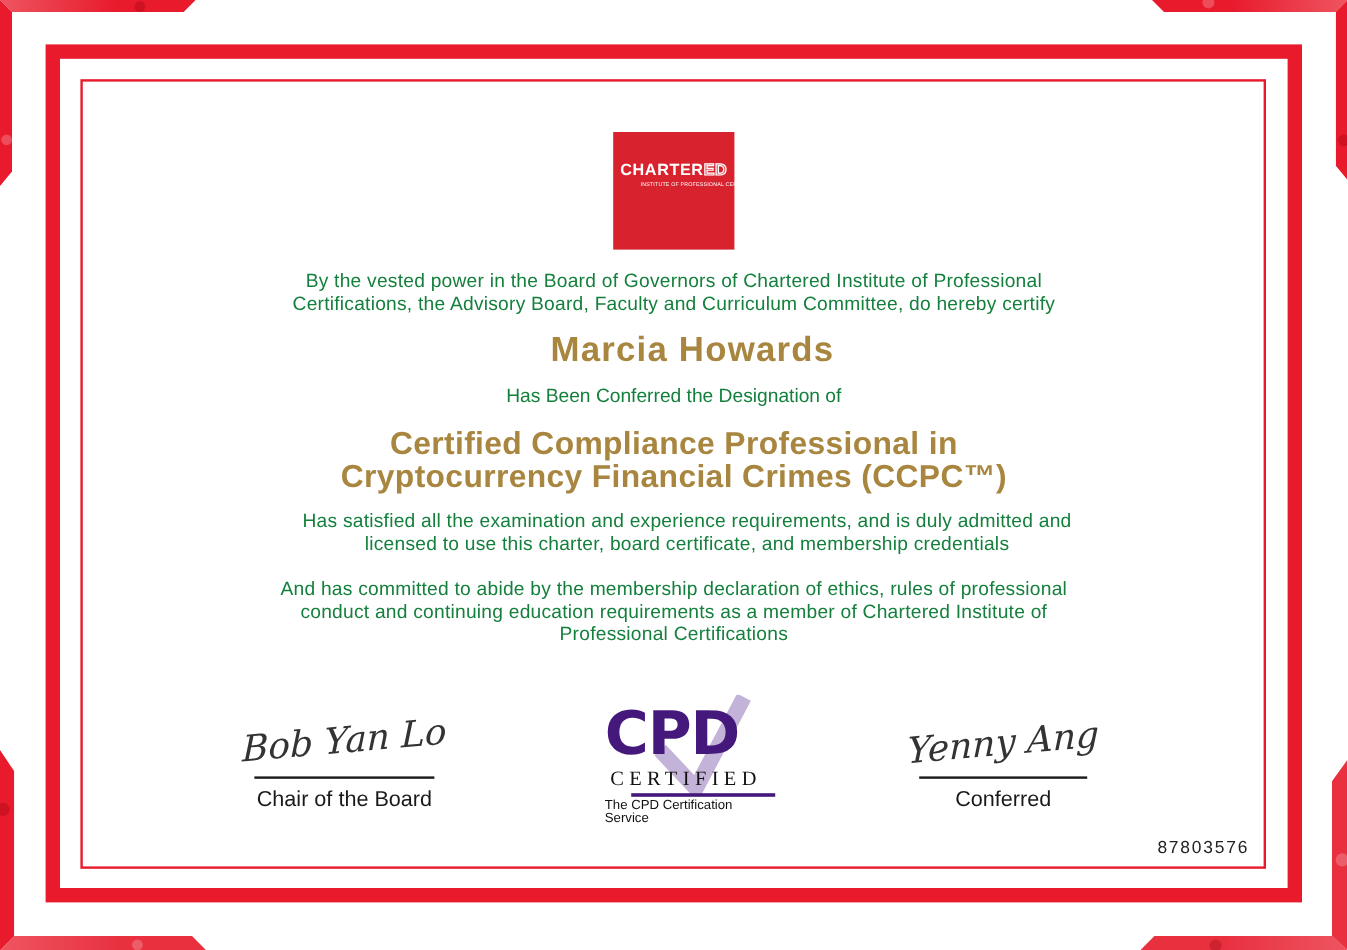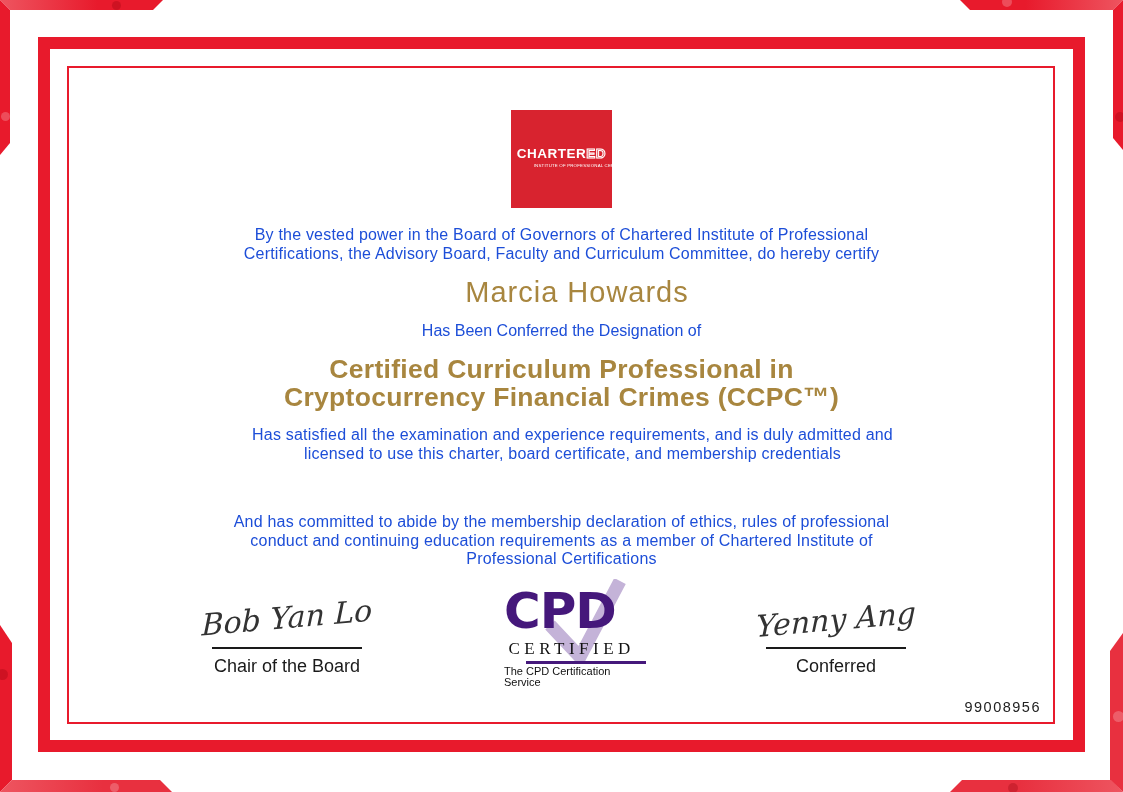--- a/index.html
+++ b/index.html
@@ -50,47 +50,47 @@
     border: 12px solid #e81a2c;
   }
   .frame-thin {
     position: absolute; left: 67px; top: 66px; right: 68px; bottom: 68px;
     border: 2px solid #e81a2c;
   }
 
   
   .logo {
     position: absolute; left: 511px; top: 110px; width: 101px; height: 98px;
-    background: #d8232f; text-align: center; padding-top: 36px;
+    background: #d8232f; text-align: center; padding-top: 24px;
   }
   .logo-title {
     color: #ffffff; font-weight: bold; font-size: 13.5px;
     letter-spacing: 0.5px; line-height: 16px; white-space: nowrap;
   }
   .logo-title .outline {
     color: rgba(255,255,255,0.2);
     -webkit-text-stroke: 1px #ffffff;
   }
   .logo-caption {
     color: #ffffff; font-size: 8px; letter-spacing: 0.3px; white-space: nowrap;
     transform: scale(0.55); transform-origin: center top; margin-top: 1px;
   }
 
   
-  .cline { position: absolute; left: 0; right: 0; text-align: center; color: #1d4ed8; }
+  .cline { position: absolute; left: 0; right: 0; text-align: center; color: #15803d; }
   .pre { white-space: pre-line; }
 
   .intro     { top: 226px; font-size: 16px; line-height: 18.5px; letter-spacing: 0.2px; }
-  .name      { top: 276px; font-size: 29px; font-weight: normal; color: #a8863f; letter-spacing: 1px; padding-left: 31px; }
+  .name      { top: 276px; font-size: 29px; font-weight: bold; color: #a8863f; letter-spacing: 1px; padding-left: 31px; }
   .conferred { top: 322px; font-size: 16px; }
   .designation { top: 356px; font-size: 26.5px; line-height: 27.5px; font-weight: bold;
                  color: #a8863f; letter-spacing: 0.3px; }
   .satisfied { top: 426px; font-size: 16px; line-height: 18.5px; letter-spacing: 0.2px; margin-left: 22px; }
   .awarded   { top: 479px; font-size: 16px; letter-spacing: 0.2px; }
-  .ethics    { top: 513px; font-size: 16px; line-height: 18.5px; letter-spacing: 0.2px; }
+  .ethics    { top: 483px; font-size: 16px; line-height: 18.5px; letter-spacing: 0.2px; }
 
   
   .sig-name {
     position: absolute; width: 260px; text-align: center;
     font-family: "DejaVu Serif", serif; font-style: italic;
     font-size: 30px; color: #333333;
     transform: rotate(-5deg) skewX(-6deg);
   }
   .sig-name.left  { left: 157px; top: 600px; }
   .sig-name.right { left: 706px; top: 602px; }
@@ -162,21 +162,21 @@
 
   <div class="logo">
     <div class="logo-title"><span>CHARTER</span><span class="outline">ED</span></div>
     <div class="logo-caption">INSTITUTE OF PROFESSIONAL CERTIFICATIONS</div>
   </div>
 
   <div class="cline intro pre">By the vested power in the Board of Governors of Chartered Institute of Professional
 Certifications, the Advisory Board, Faculty and Curriculum Committee, do hereby certify</div>
   <div class="cline name">Marcia Howards</div>
   <div class="cline conferred">Has Been Conferred the Designation of</div>
-  <div class="cline designation pre">Certified Curriculum Professional in
+  <div class="cline designation pre">Certified Compliance Professional in
 Cryptocurrency Financial Crimes (CCPC™)</div>
   <div class="cline satisfied pre">Has satisfied all the examination and experience requirements, and is duly admitted and
 licensed to use this charter, board certificate, and membership credentials</div>
   <div class="cline ethics pre">And has committed to abide by the membership declaration of ethics, rules of professional
 conduct and continuing education requirements as a member of Chartered Institute of
 Professional Certifications</div>
 
   <div class="sig-name left">Bob Yan Lo</div>
   <div class="sig-line left"></div>
   <div class="sig-title left">Chair of the Board</div>
@@ -189,15 +189,15 @@
     <svg class="cpd-check" width="84" height="84" viewBox="0 0 84 84">
       <path d="M8 46 L38 78 L78 2" fill="none" stroke="#c4b3d8" stroke-width="13"></path>
     </svg>
     <div class="cpd-acronym">CPD</div>
     <div class="cpd-certified">CERTIFIED</div>
     <div class="cpd-underline"></div>
     <div class="cpd-caption pre">The CPD Certification
 Service</div>
   </div>
 
-  <div class="cert-number">99008956</div>
+  <div class="cert-number">87803576</div>
 
 </div>
 
 </body></html>

